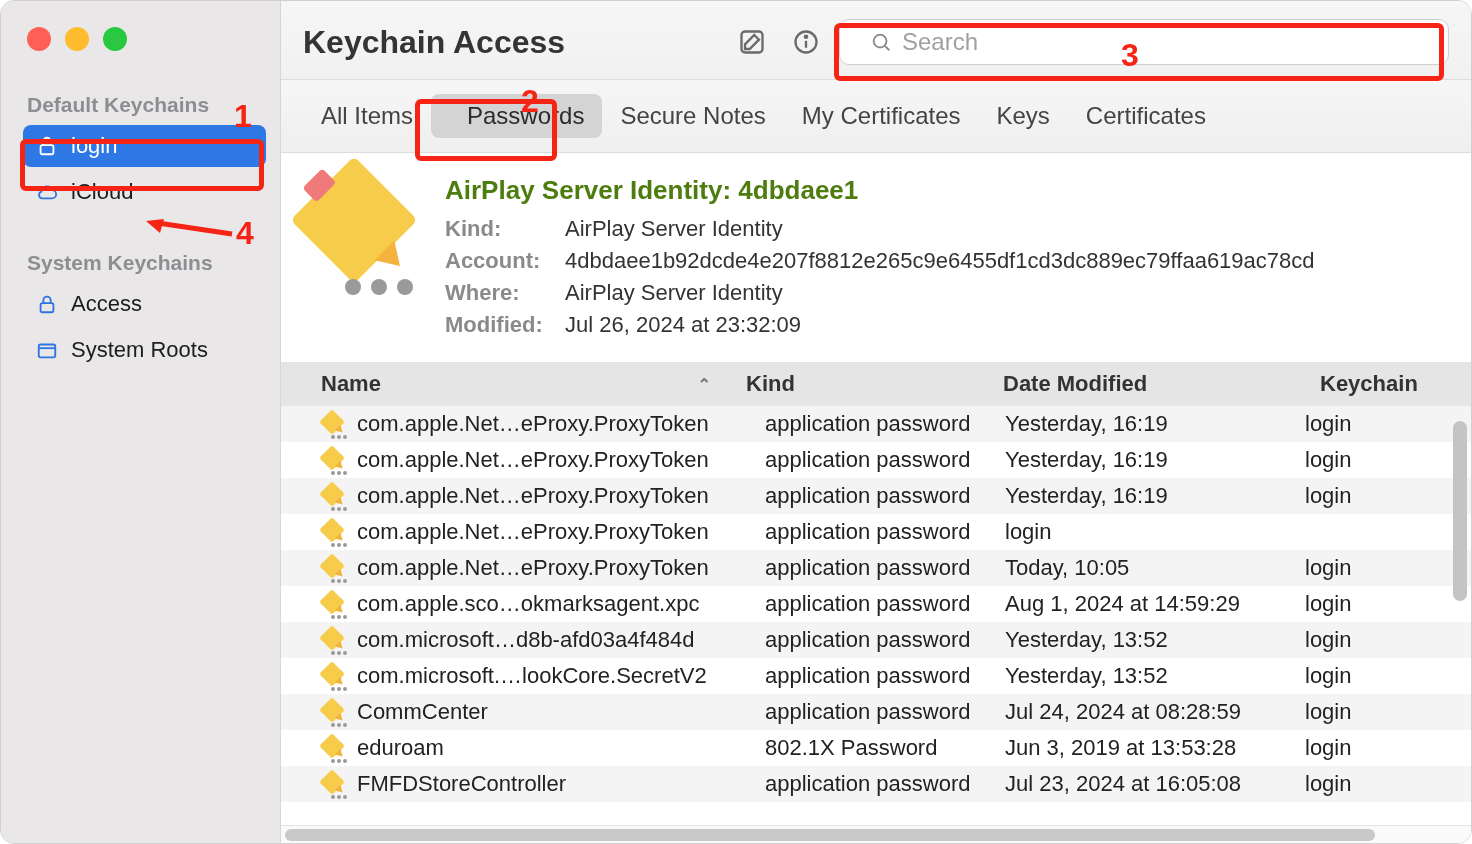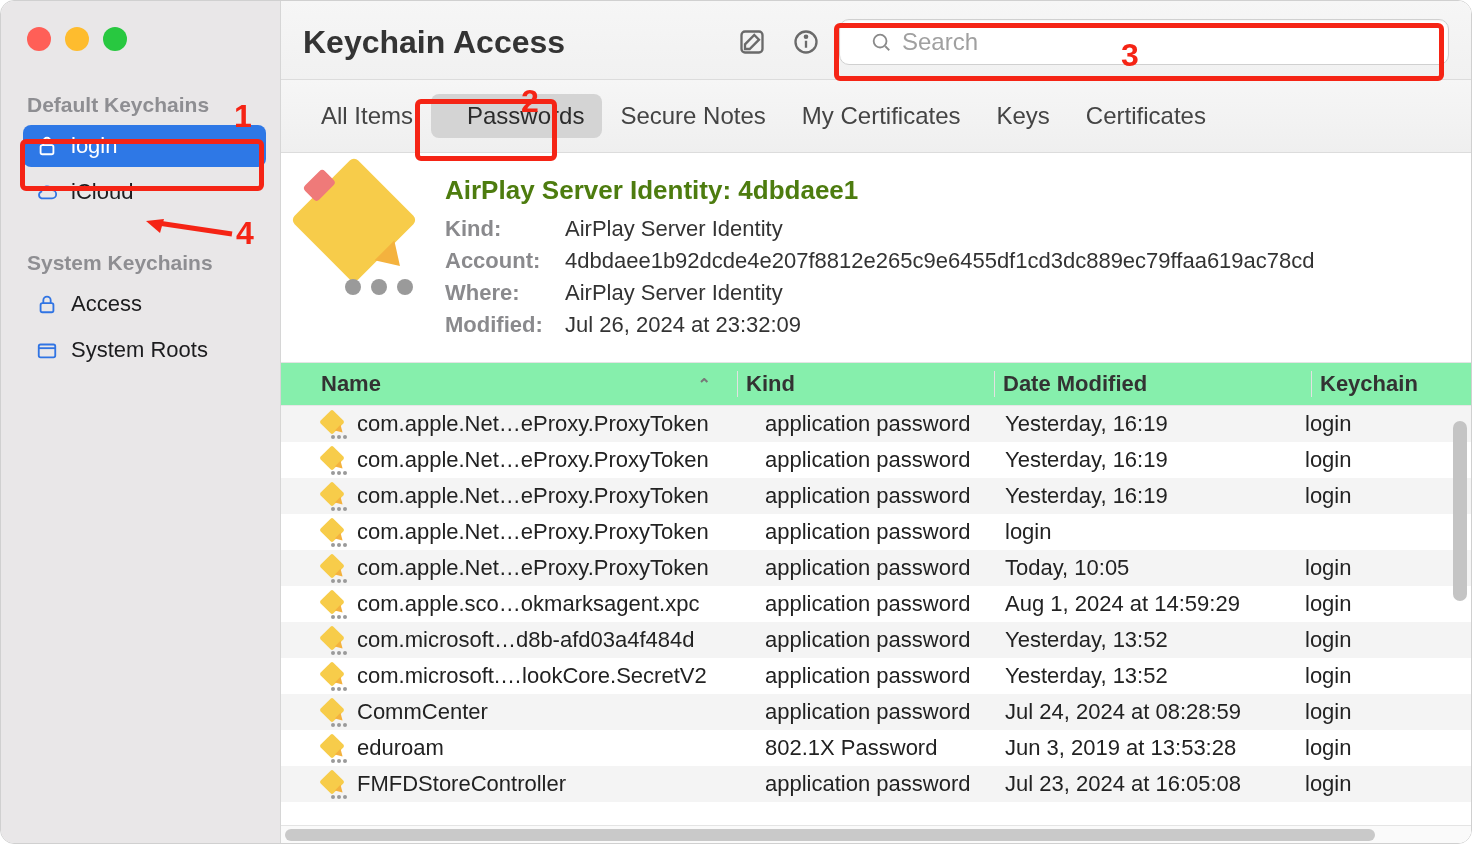--- a/index.html
+++ b/index.html
@@ -149,26 +149,27 @@
   .pencil-big .eraser{position:absolute; left:-14px; top:50%; transform:translateY(-50%); width:20px; height:28px; background:#ef7a79; border-radius:4px;}
   .dotdots { position:absolute; bottom:0; left:36px; display:flex; gap:10px;}
   .dotdots span{ width:16px;height:16px;border-radius:50%;background:#9a9a9a;}
   .detail-fields { flex:1; }
   .detail-title { font-size:26px; font-weight:700; color:#4d7c0f; margin-bottom:10px;}
   .detail-row { font-size:22px; color:#333; margin-bottom:6px; display:flex; gap:8px;}
   .detail-label { color:#8a8a8d; font-weight:600; min-width:112px;}
   
   .table-header {
     display:flex;
-    background:#86efac;
+    background:#e5e5e5;
     border-bottom:1px solid #e6e6e6;
     padding: 8px 16px 8px 40px;
     font-size:22px;
     font-weight:600;
     color:#333;
+    align-items:center;
   }
   .col-name{flex:0 0 408px; display:flex; align-items:center; gap:8px;}
   .col-kind{flex:0 0 240px;}
   .col-date{flex:0 0 300px;}
   .col-kc{flex:1;}
   .sort-caret{font-size:16px;color:#777;margin-left:auto;margin-right:18px;}
   .vline{width:1px;background:#e2e2e2;margin:0 8px;}
   .table-body{
     flex:1; overflow:auto;
   }

